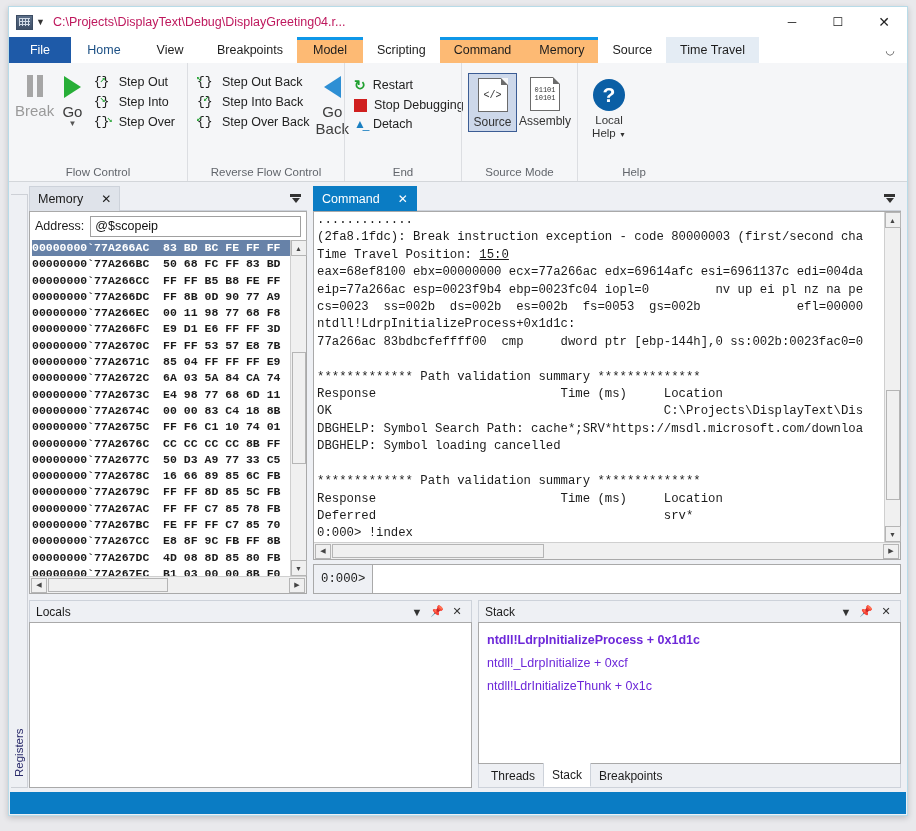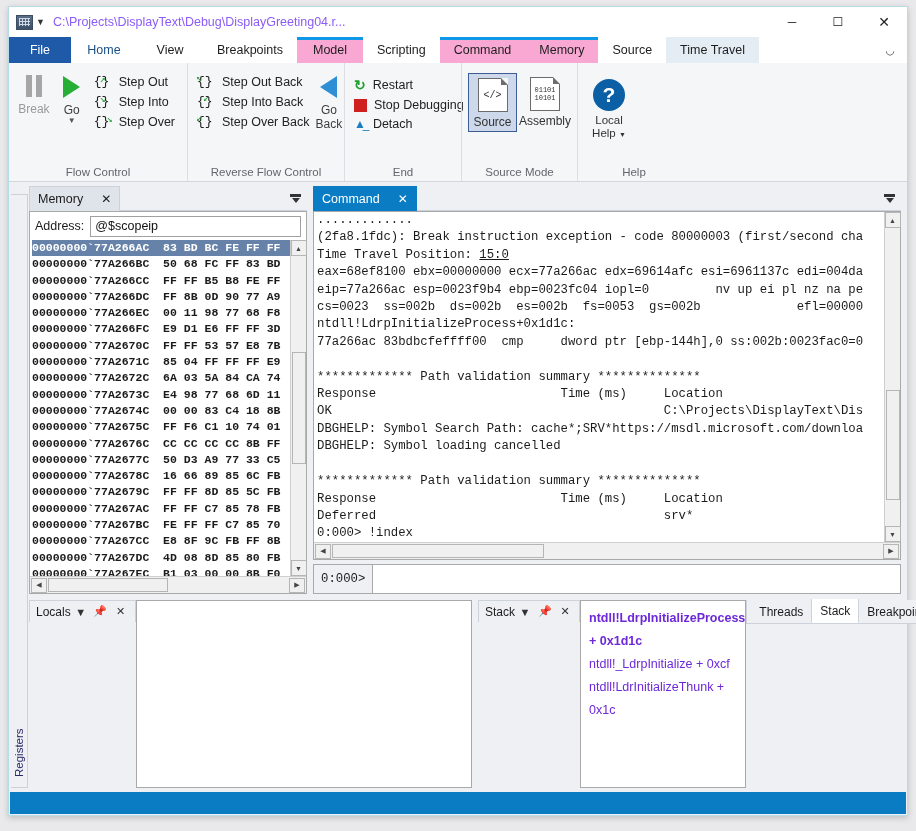--- a/index.html
+++ b/index.html
@@ -36,21 +36,21 @@
   .tb-icon::after{
     content:""; position:absolute; left:2px; top:2px; right:2px; bottom:3px;
     background:
       repeating-linear-gradient(to right,#cfd8e4 0 1px, transparent 1px 3px),
       repeating-linear-gradient(to bottom,#cfd8e4 0 1px, transparent 1px 3px);
   }
   .tb-caret {
     margin-left: 3px; font-size: 9px; color: #333; line-height: 1;
   }
   .tb-title {
-    margin-left: 8px; font-size: 12.5px; color: #8b5cf6;
+    margin-left: 8px; font-size: 12.5px; color: #be185d;
     white-space: nowrap;
   }
   .tb-buttons { position: absolute; right: 0; top: 0; display: flex; }
   .tb-btn {
     width: 46px; height: 30px; display: flex;
     align-items: center; justify-content: center;
     font-size: 12px; color: #222;
   }
   .tb-btn.close { font-size: 14px; }
 
@@ -66,21 +66,21 @@
     font-size: 12.5px; color: #1d1d1d;
     padding: 0 14px; min-width: 66px;
     position: relative; cursor: default;
   }
   .rt.file {
     background: #1e5aa8; color: #fff; font-weight: normal;
     min-width: 62px;
   }
   .rt.active-home { color: #1b4f84; }
   .rt.highlight {
-    background: #f9a8d4;
+    background: #fdba74;
   }
   .rt.highlight::before {
     content: ""; position: absolute; left: 0; right: 0; top: 0;
     height: 3px; background: #0f97e8;
   }
   .rt.tt { background: #e4ecf4; }
   .ribbon-collapse {
     margin-left: auto; width: 34px;
     display: flex; align-items: center; justify-content: center;
     font-size: 11px; color: #333;
@@ -99,21 +99,21 @@
   .rgroup + .rgroup { border-left: 1px solid #dcdee2; }
   .rgroup-body { display: flex; flex: 1; align-items: flex-start; padding: 2px 6px 0 6px;}
   .rgroup-label {
     height: 18px; font-size: 11.5px; color: #62666c;
     display: flex; align-items: center; justify-content: center;
   }
   .big-btn {
     width: 46px; display: flex; flex-direction: column; align-items: center;
     padding-top: 6px;
   }
-  .big-btn .lbl { font-size: 12px; color: #3d3d3d; margin-top: 5px; }
+  .big-btn .lbl { font-size: 15px; color: #3d3d3d; margin-top: 5px; }
   .big-btn .lbl.dim { color: #9a9a9a; }
   .pause-glyph { width: 20px; height: 22px; position: relative; }
   .pause-glyph::before, .pause-glyph::after {
     content:""; position:absolute; top:0; width:6px; height:22px; background:#a6a6a6;
   }
   .pause-glyph::before { left: 2px; } .pause-glyph::after { right: 2px; }
   .play-glyph {
     width:0;height:0;border-left:17px solid #27ae37;
     border-top:11px solid transparent;border-bottom:11px solid transparent;
     margin-top:1px;
@@ -255,21 +255,21 @@
     border:1px solid #a9a9a9; background:#fff;
   }
   .prompt {
     background:#eef0f4; border-right:1px solid #a9a9a9; padding:0 7px;
     display:flex; align-items:center;
     font-family:"Liberation Mono", monospace; font-size:12.3px; color:#1b1b1b;
   }
   .cmd-entry { flex:1; }
 
   
-  .dock { display:flex; flex-direction:row; min-width:0; min-height:0;border-radius:13px;}
+  .dock { display:flex; flex-direction:column; min-width:0; min-height:0;border-radius:13px;}
   .dock-hdr {
     height:22px; flex:0 0 22px; display:flex; align-items:center;
     background:#eef0f4; padding:0 4px 0 6px; gap:0;
     border:1px solid #cdd2da; border-bottom:none;
   }
   .dock-title { font-size:12px; color:#1b1b1b; flex:1; }
   .dock-btn { width:20px; display:flex;align-items:center;justify-content:center;
     font-size:11px; color:#333; }
   .dock-body { flex:1; background:#fff; border:1px solid #a9a9a9; display:flex; flex-direction:column; min-height:0;}
   .locals-dock { flex:0 0 443px; }

